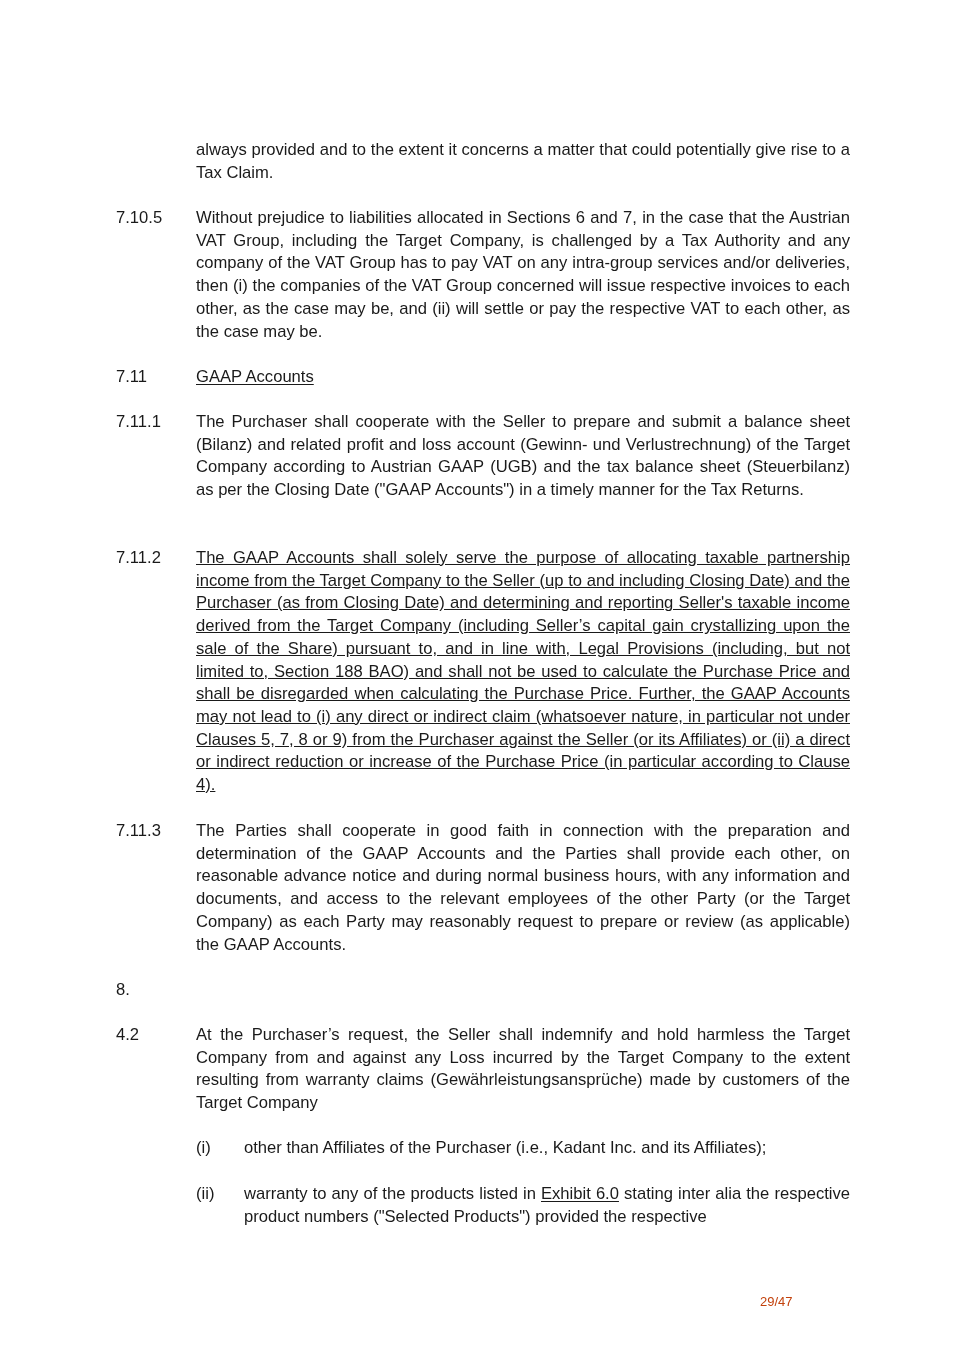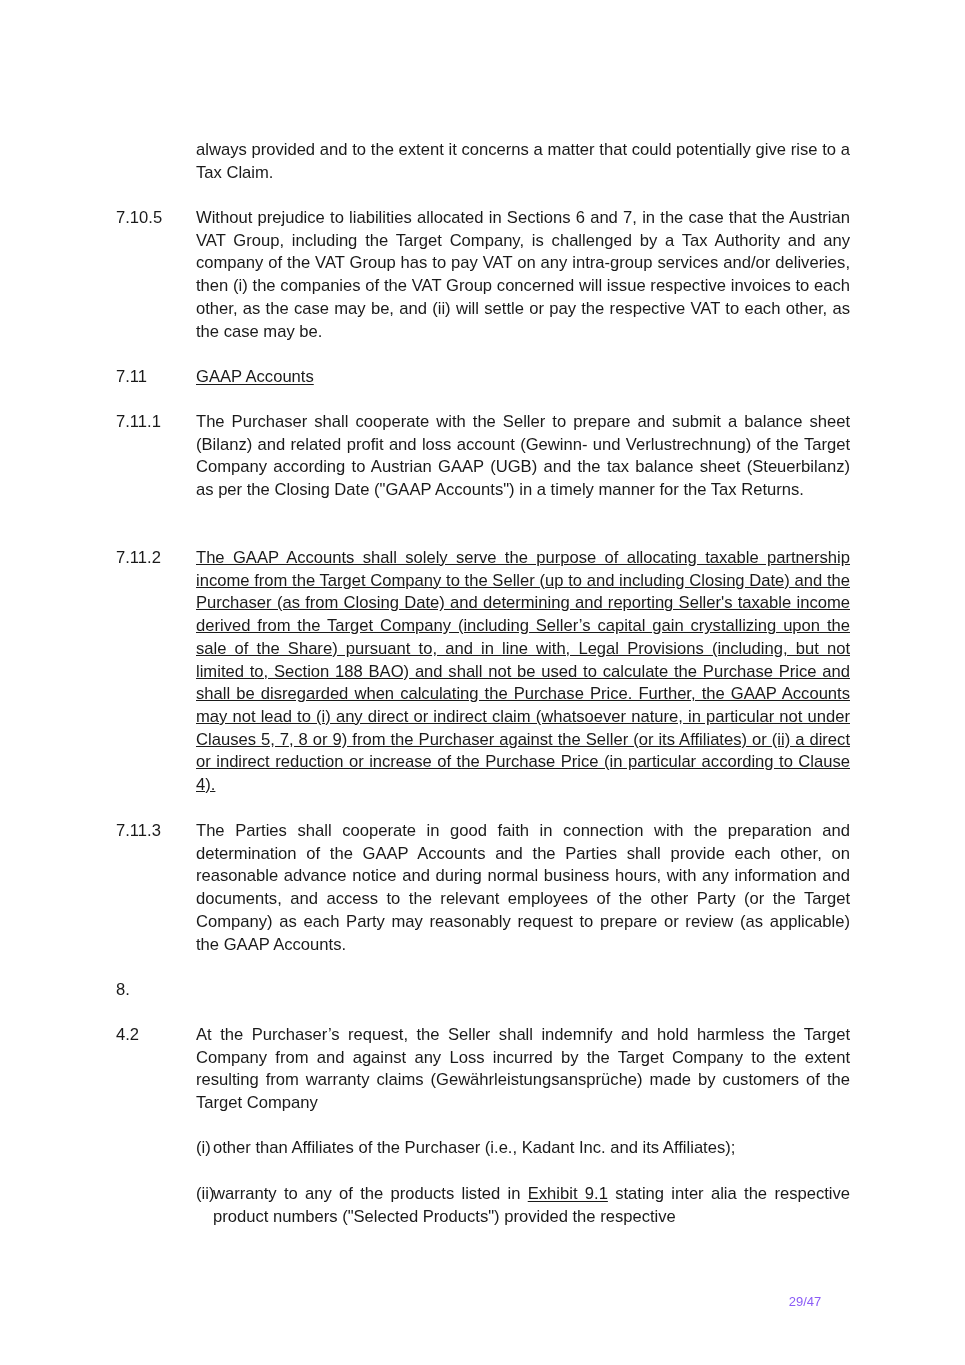--- a/index.html
+++ b/index.html
@@ -10,23 +10,23 @@
       font-family: "Liberation Sans", sans-serif;
       font-size: 16.6px; line-height: 22.7px; padding-left: 16px;
     }
     .block { position: absolute; left: 116px; width: 734px; }
     .num { position: absolute; left: 0; top: 0; width: 80px; }
     .body { margin-left: 80px; text-align: justify; }
     .body.last-left { text-align-last: left; }
     .u { text-decoration: underline; text-underline-offset: 2px; }
     .sub { position: absolute; left: 196px; width: 654px; }
     .sub .mark { position: absolute; left: 0; top: 0; width: 34px; }
-    .sub .txt { margin-left: 17px; text-align: justify; }
+    .sub .txt { margin-left: 48px; text-align: justify; }
     .heading8 { letter-spacing: 0.3px; }
-    .footer { position: absolute; left: 760px; width: 90px; top: 1294px; text-align: center; font-size: 13px; line-height: 16px; color: #8b5cf6; }
+    .footer { position: absolute; left: 760px; width: 90px; top: 1294px; text-align: left; font-size: 13px; line-height: 16px; color: #c2410c; }
   </style>
 </head>
 <body>
 
 <div class="page">
 
   <div class="block" style="top:139px;">
     <div class="body last-left">always provided and to the extent it concerns a matter that could potentially give rise to a Tax Claim.</div>
   </div>
 
@@ -64,17 +64,17 @@
     <div class="body last-left">At the Purchaser’s request, the Seller shall indemnify and hold harmless the Target Company from and against any Loss incurred by the Target Company to the extent resulting from warranty claims (Gewährleistungsansprüche) made by customers of the Target Company</div>
   </div>
 
   <div class="sub" style="top:1137px;">
     <span class="mark">(i)</span>
     <div class="txt" style="text-align:left;">other than Affiliates of the Purchaser (i.e., Kadant Inc. and its Affiliates);</div>
   </div>
 
   <div class="sub" style="top:1183px;">
     <span class="mark">(ii)</span>
-    <div class="txt"><span>warranty to any of the products listed in </span><span class="u">Exhibit 9.1</span><span> stating inter alia the respective product numbers ("Selected Products") provided the respective</span></div>
+    <div class="txt"><span>warranty to any of the products listed in </span><span class="u">Exhibit 6.0</span><span> stating inter alia the respective product numbers ("Selected Products") provided the respective</span></div>
   </div>
 
   <div class="footer">29/47</div>
 </div>
 
 </body></html>

